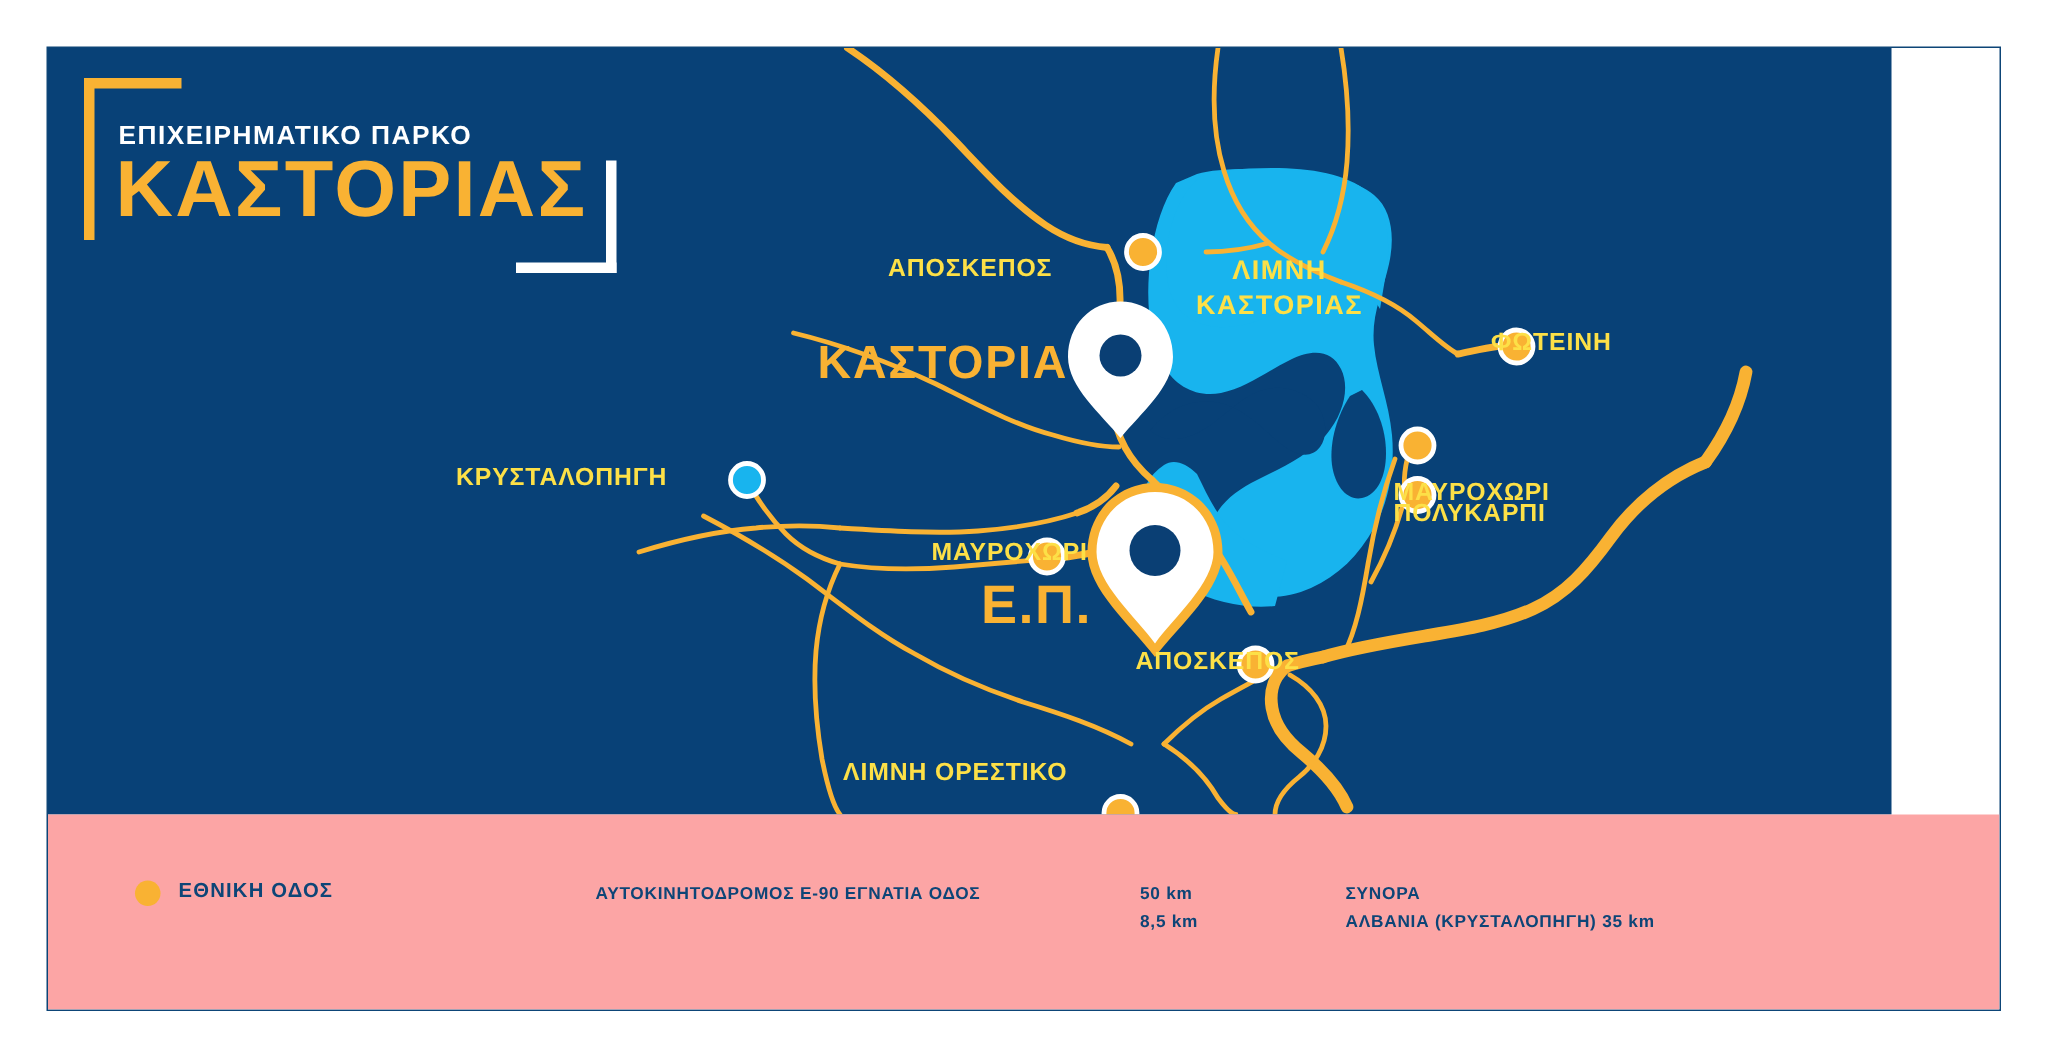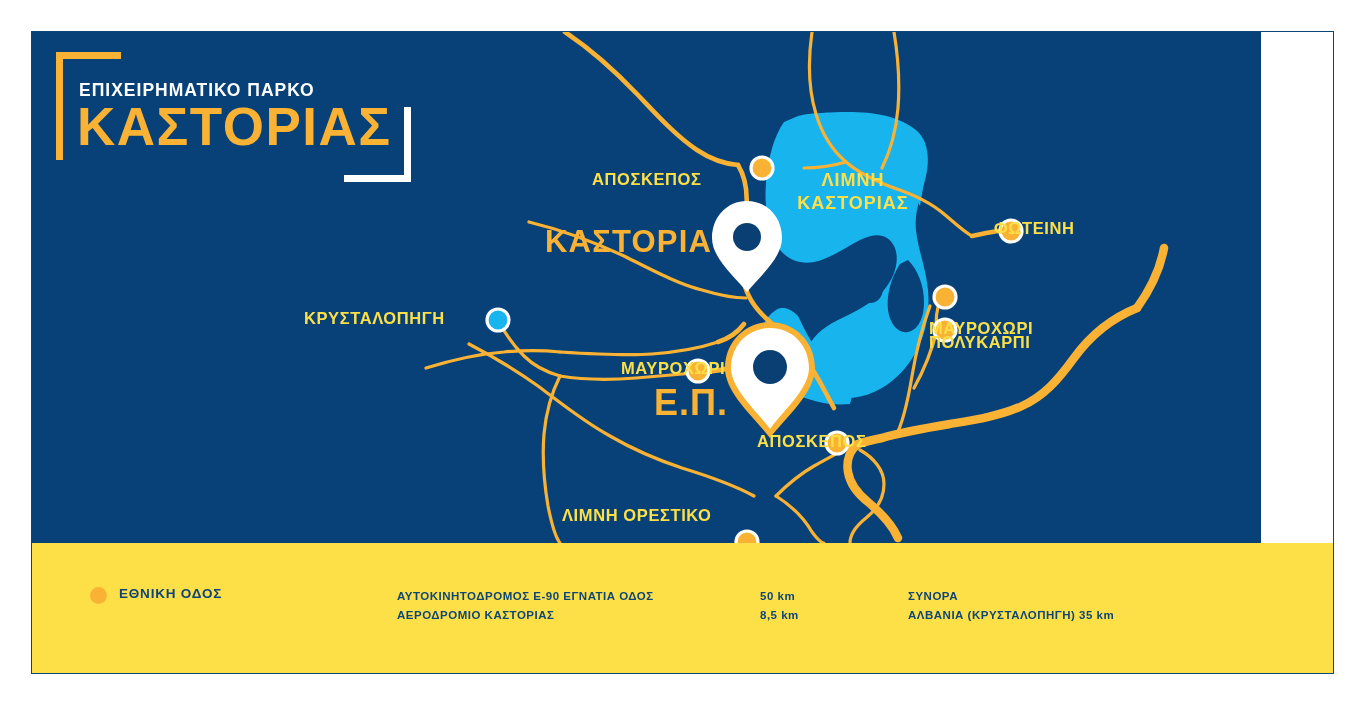--- a/index.html
+++ b/index.html
@@ -46,34 +46,34 @@
   .lbl{position:absolute;white-space:nowrap;font-weight:bold;letter-spacing:.6px;}
   .lbl-w{color:#fde047;}
   .lbl-o{color:#f9b233;}
   .lbl-town{font-size:16.5px;}
   .lbl-lake{font-size:18px;text-align:center;line-height:1.28;letter-spacing:1px;}
   .lbl-city{font-size:31px;letter-spacing:1.2px;}
   .lbl-ep{font-size:36px;letter-spacing:1px;text-align:center;}
 
   
   .legend{
-    position:absolute;left:0;top:511px;width:1301px;height:130px;background:#fde047;
+    position:absolute;left:0;top:511px;width:1301px;height:130px;background:#fca5a5;
   }
   .lg-dot{
     position:absolute;left:58px;top:44px;width:17px;height:17px;border-radius:50%;
     background:#f9b233;
   }
   .lg-key{
     position:absolute;left:87px;top:43px;color:#0d4577;
     font-size:13.5px;font-weight:bold;letter-spacing:.8px;white-space:nowrap;
   }
   .lg-col{position:absolute;color:#0d4577;font-size:11.5px;font-weight:bold;letter-spacing:.5px;}
   .lg-c1{left:365px;top:44px;width:330px;}
   .lg-c2{left:728px;top:44px;width:90px;text-align:left;}
-  .lg-c3{left:865px;top:44px;width:330px;margin-left:11px;}
+  .lg-c3{left:865px;top:44px;width:330px;}
   .lg-row{height:19px;line-height:19px;white-space:nowrap;}
 </style>
 </head>
 <body>
 
 <div class="page">
  <div class="panel">
 
   <div class="map">
 
@@ -263,21 +263,20 @@
       <div>ΚΑΣΤΟΡΙΑΣ</div>
     </div>
   </div>
 
   <div class="legend">
     <div class="lg-dot"></div>
     <div class="lg-key">ΕΘΝΙΚΗ ΟΔΟΣ</div>
 
     <div class="lg-col lg-c1">
       <div class="lg-row">ΑΥΤΟΚΙΝΗΤΟΔΡΟΜΟΣ Ε-90 ΕΓΝΑΤΙΑ ΟΔΟΣ</div>
-      <div class="lg-row">ΑΕΡΟΔΡΟΜΙΟ ΚΑΣΤΟΡΙΑΣ</div>
     </div>
 
     <div class="lg-col lg-c2">
       <div class="lg-row">50 km</div>
       <div class="lg-row">8,5 km</div>
     </div>
 
     <div class="lg-col lg-c3">
       <div class="lg-row">ΣΥΝΟΡΑ</div>
       <div class="lg-row">ΑΛΒΑΝΙΑ (ΚΡΥΣΤΑΛΟΠΗΓΗ)  35 km</div>

